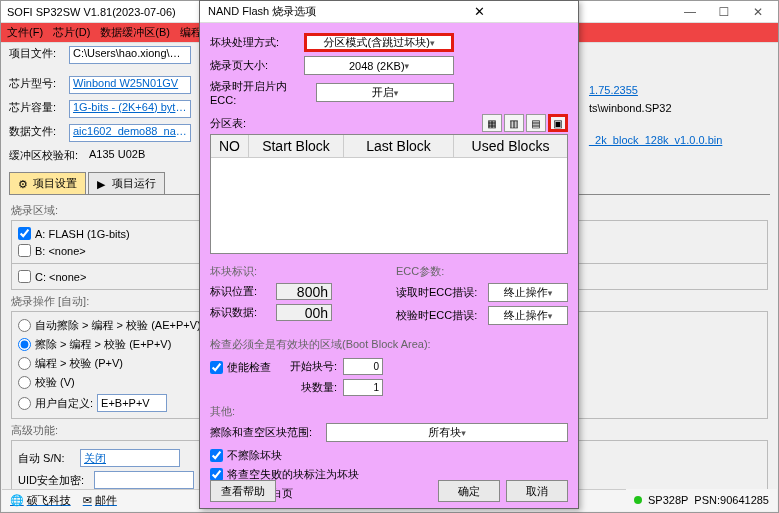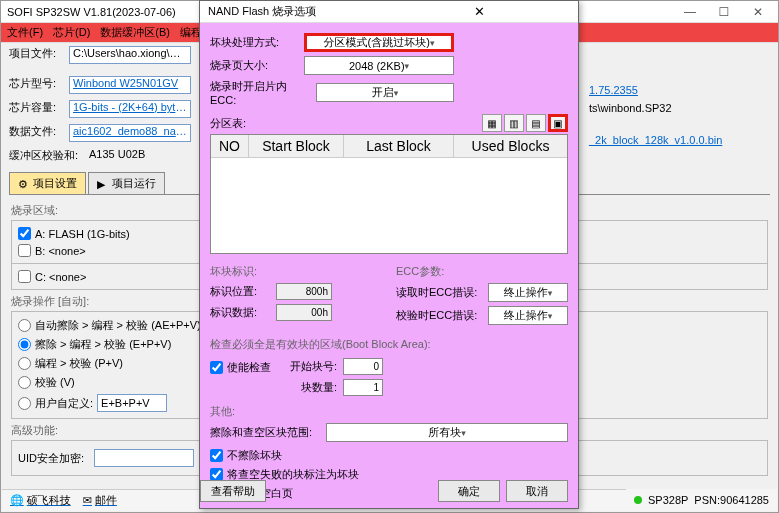--- a/index.html
+++ b/index.html
@@ -52,22 +52,22 @@
 .parttable .th{padding:3px 4px;border-right:1px solid #ccc;text-align:center;font-size:14px}
 .parttable .th:nth-child(1){width:38px}
 .parttable .th:nth-child(2){width:95px}
 .parttable .th:nth-child(3){width:110px}
 .parttable .th:nth-child(4){flex:1;border-right:none}
 .twocol{display:flex;gap:14px;margin-top:6px}
 .twocol .col{flex:1}
 .twocol .col .mrow .mlbl{width:60px}
 .rorow .mlbl{width:90px}
 .num-input{width:40px;height:17px;border:1px solid #888;background:#fff;text-align:right;padding:0 3px;font-size:10px}
-.valro{width:56px;height:17px;border:1px solid #888;background:#f0f0f0;text-align:right;padding:0 3px;font-size:10px;display:inline-flex;align-items:center;justify-content:flex-end}
-.modalfooter{position:absolute;bottom:6px;left:0;right:10px;display:flex;align-items:flex-end;gap:6px}
+.valro{width:56px;height:17px;border:1px solid #888;background:#f0f0f0;text-align:right;padding:0 3px;font-size:14px;display:inline-flex;align-items:center;justify-content:flex-end}
+.modalfooter{position:absolute;bottom:6px;left:10px;right:10px;display:flex;align-items:flex-end;gap:6px}
 .modalfooter .spacer{flex:1}
 .btn{min-width:62px;height:22px;border:1px solid #888;background:#e9e9e9;display:inline-flex;align-items:center;justify-content:center;padding:0 10px}
 </style>
 </head>
 <body>
 
 <div class="main-win">
   <div class="main-titlebar">
     <span class="title">SOFI SP32SW V1.81(2023-07-06)</span>
     <div class="win-btns">
@@ -155,20 +155,24 @@
         </label>
       <label class="rad">
           <input type="radio" name="op" style="">
           <span>用户自定义:</span>
         <input class="small-input" value="E+B+P+V" style="">
       </label>
     </fieldset>
 
     <div class="grouphdr">高级功能:</div>
     <fieldset>
+      <div class="mrow">
+        <span class="lbl">自动 S/N:</span>
+        <input class="small-input link" style="width: 100px;" value="关闭">
+      </div>
       <div class="mrow">
         <span class="lbl" style="min-width:70px">UID安全加密:</span>
         <input class="small-input" style="width: 100px;">
       </div>
     </fieldset>
   </div>
 
   <div class="mainfooter">
     <a class="link">
         <span>🌐</span>

